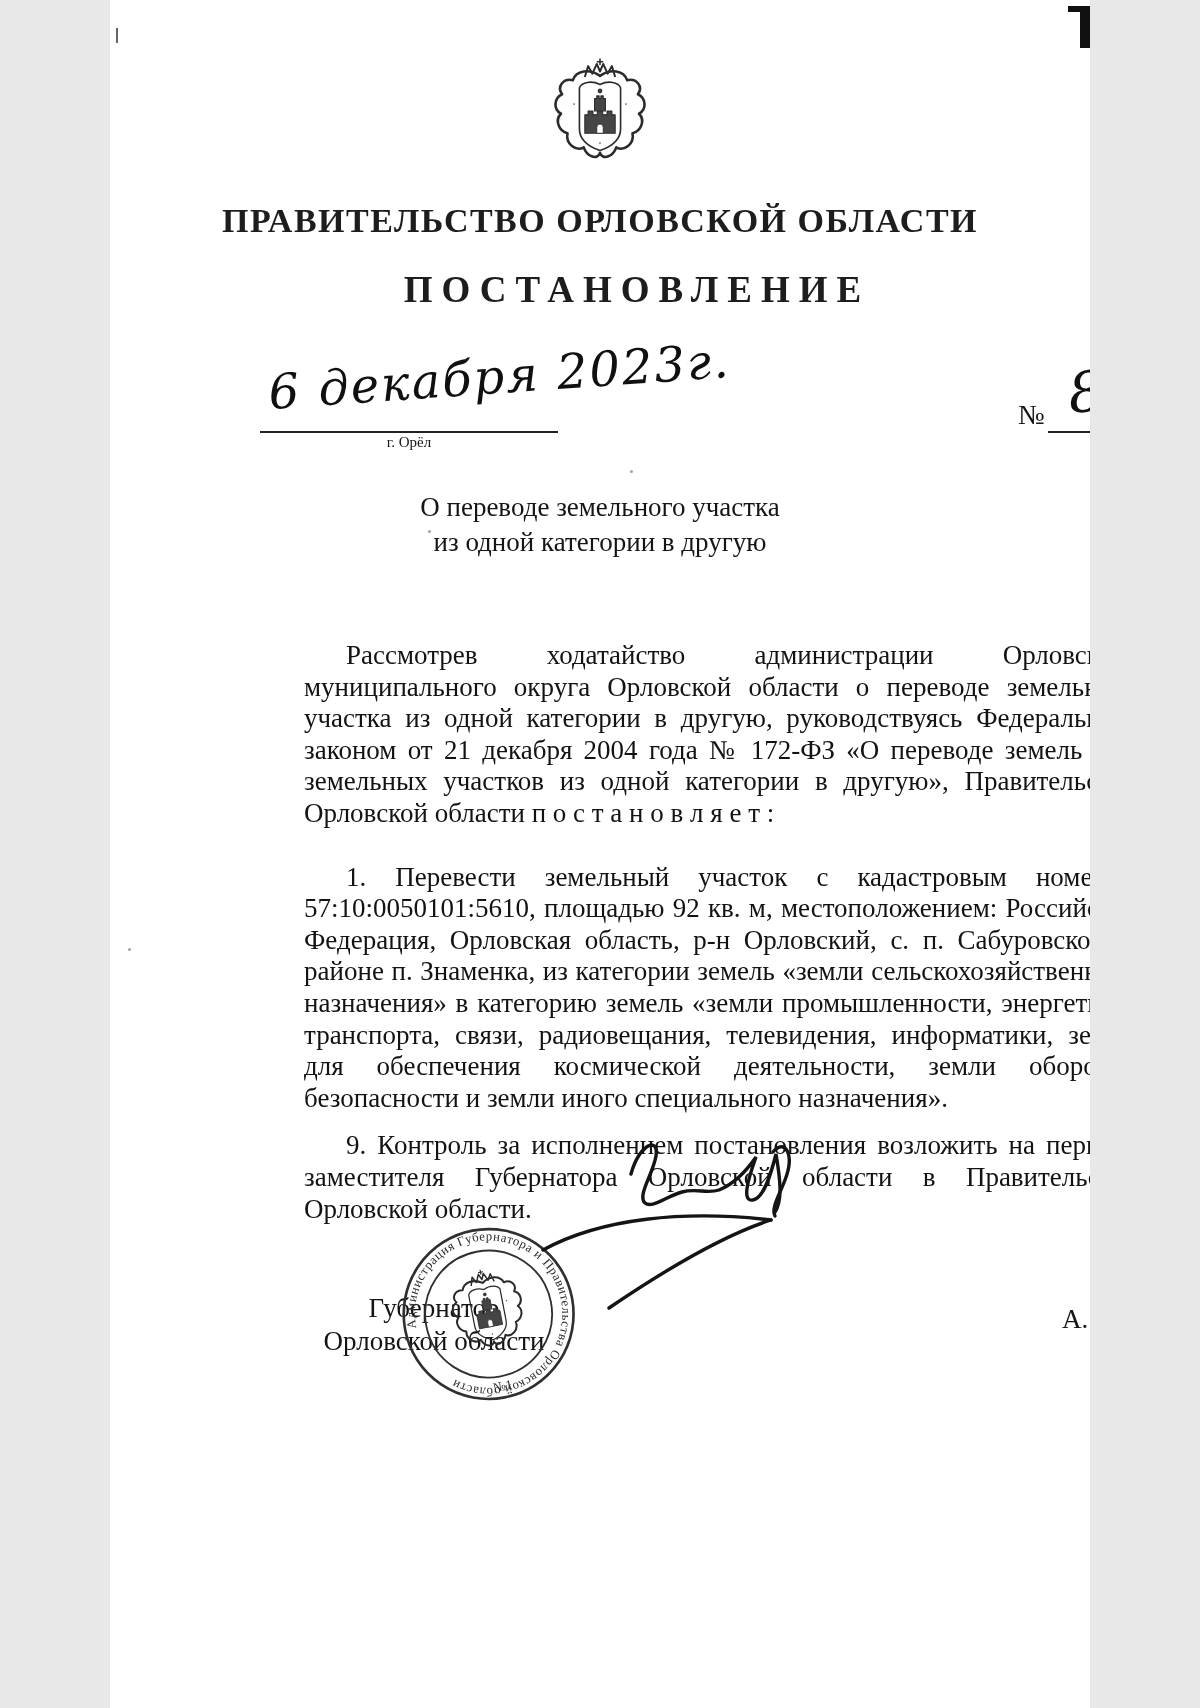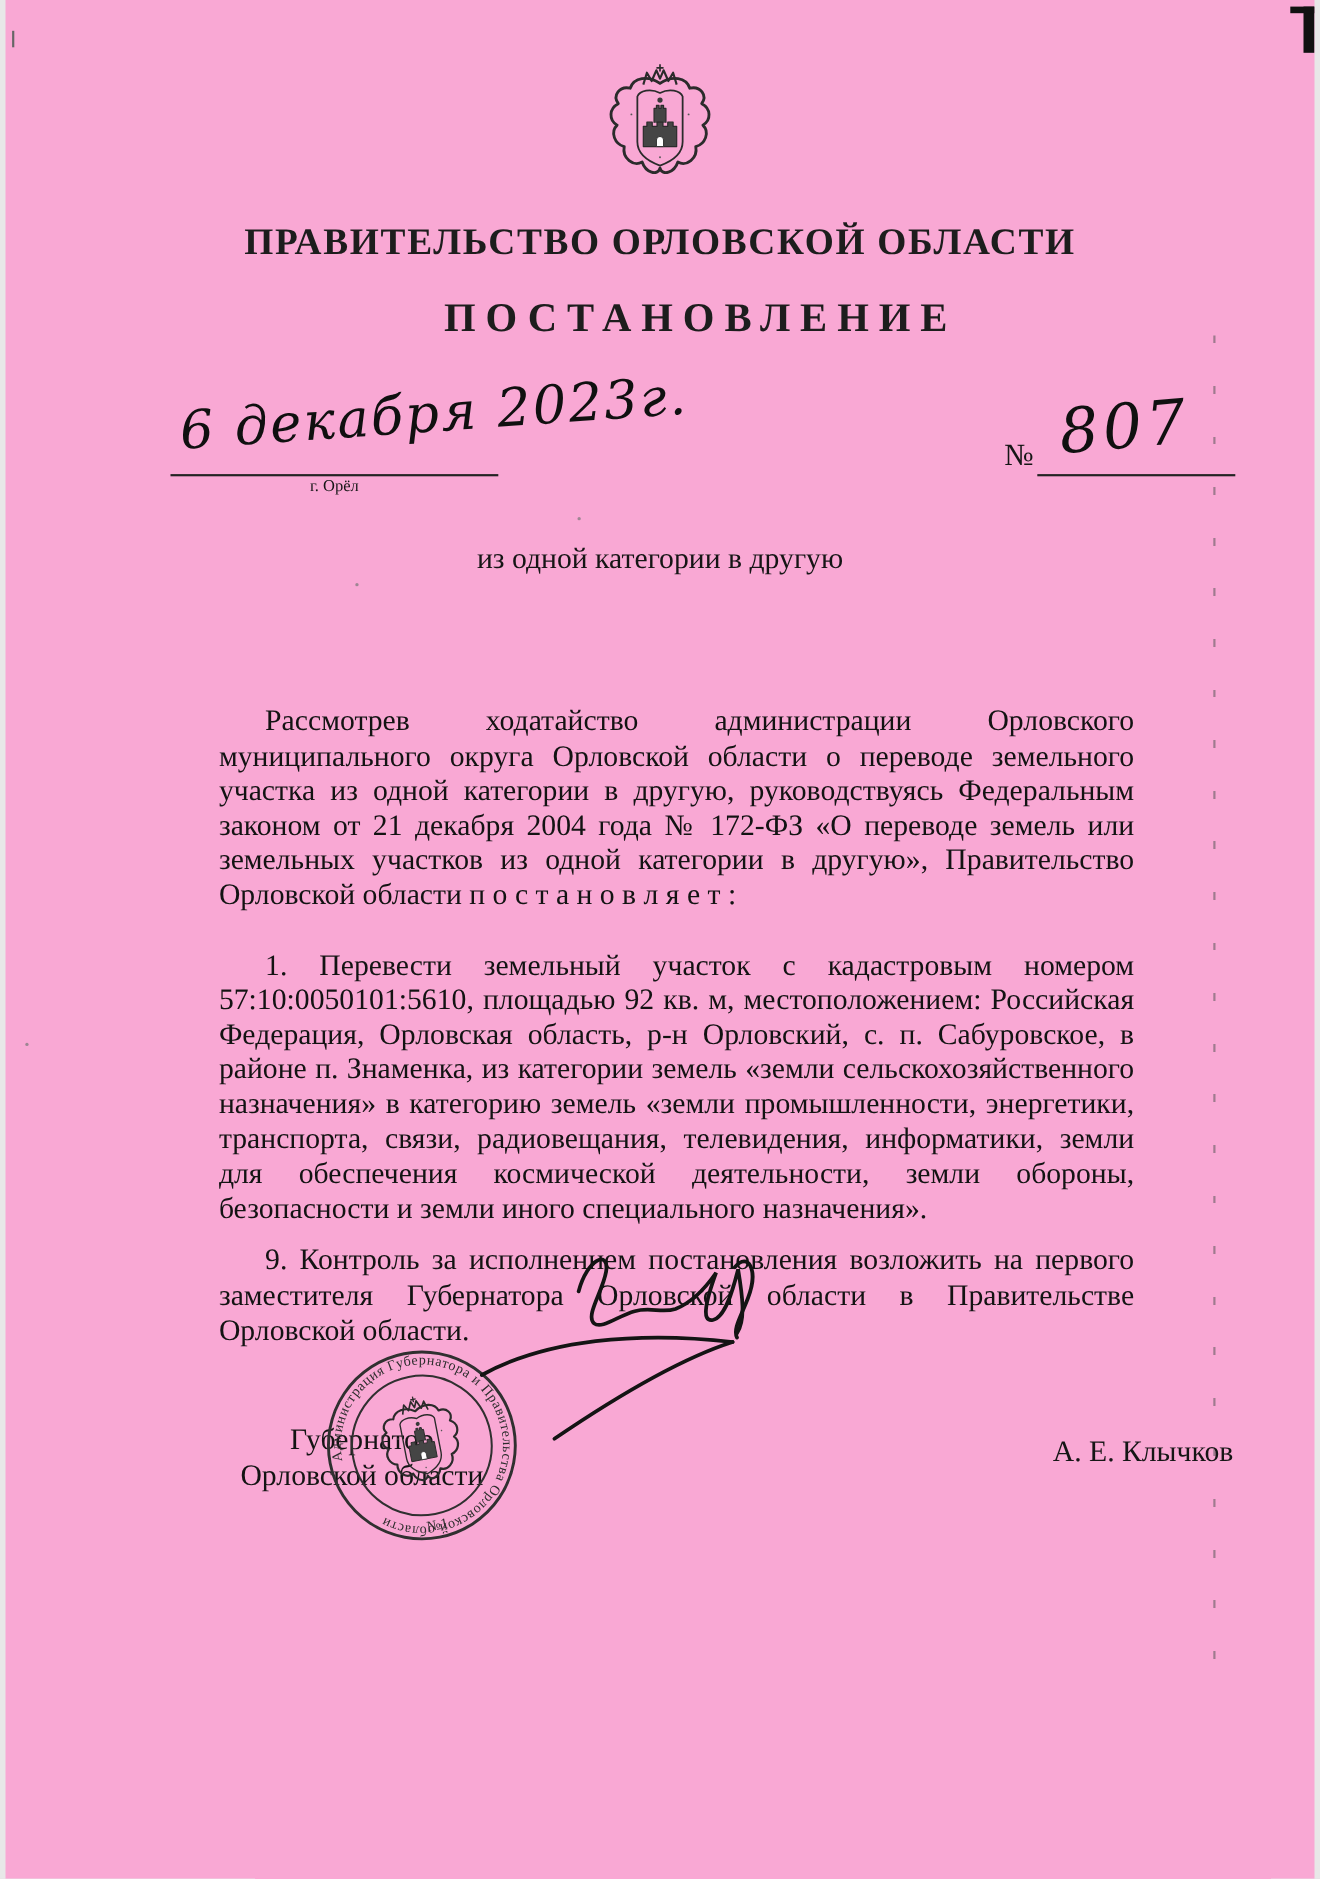--- a/index.html
+++ b/index.html
@@ -1,18 +1,18 @@
 <!DOCTYPE html>
 <html><head>
 <meta charset="utf-8">
 <style>
   html,body{margin:0;padding:0;background:#e8e8e8;}
   .page{
-    position:relative;width:1190px;height:1708px;margin:0 auto;
-    background:#f9a8d4;overflow:hidden;
+    position:relative;width:980px;height:1708px;margin:0 auto;
+    background:#ffffff;overflow:hidden;
     font-family:"Liberation Serif", serif;color:#161616;
   }
   
   .coat{position:absolute;left:50%;top:52px;transform:translateX(-50%);}
   .org-name{
     position:absolute;top:202px;left:0;width:100%;text-align:center;
     font-size:34px;font-weight:bold;letter-spacing:1.5px;color:#1d1d1d;
   }
   .doc-type{
     position:absolute;top:268px;left:0;width:100%;text-align:center;
@@ -99,20 +99,21 @@
   <div class="doc-type">ПОСТАНОВЛЕНИЕ</div>
 
   <div class="date-hand hand">6 декабря 2023г.</div>
   <div class="date-underline"></div>
   <div class="place">г. Орёл</div>
   <div class="num-sign">№</div>
   <div class="num-underline"></div>
   <div class="num-hand hand">807</div>
 
   <div class="doc-title">
+    <div>О переводе земельного участка</div>
     <div>из одной категории в другую</div>
   </div>
 
   <div class="body-text">
     <p class="gap-after">Рассмотрев ходатайство администрации Орловского муниципального округа Орловской области о переводе земельного участка из одной категории в другую, руководствуясь Федеральным законом от 21 декабря 2004 года № 172-ФЗ «О переводе земель или земельных участков из одной категории в другую», Правительство Орловской области п о с т а н о в л я е т :</p>
     <p>1. Перевести земельный участок с кадастровым номером 57:10:0050101:5610, площадью 92 кв. м, местоположением: Российская Федерация, Орловская область, р-н Орловский, с. п. Сабуровское, в районе п. Знаменка, из категории земель «земли сельскохозяйственного назначения» в категорию земель «земли промышленности, энергетики, транспорта, связи, радиовещания, телевидения, информатики, земли для обеспечения космической деятельности, земли обороны, безопасности и земли иного специального назначения».</p>
     <p>9. Контроль за исполнением постановления возложить на первого заместителя Губернатора Орловской области в Правительстве Орловской области.</p>
   </div>
 
   <div class="sig-position">

